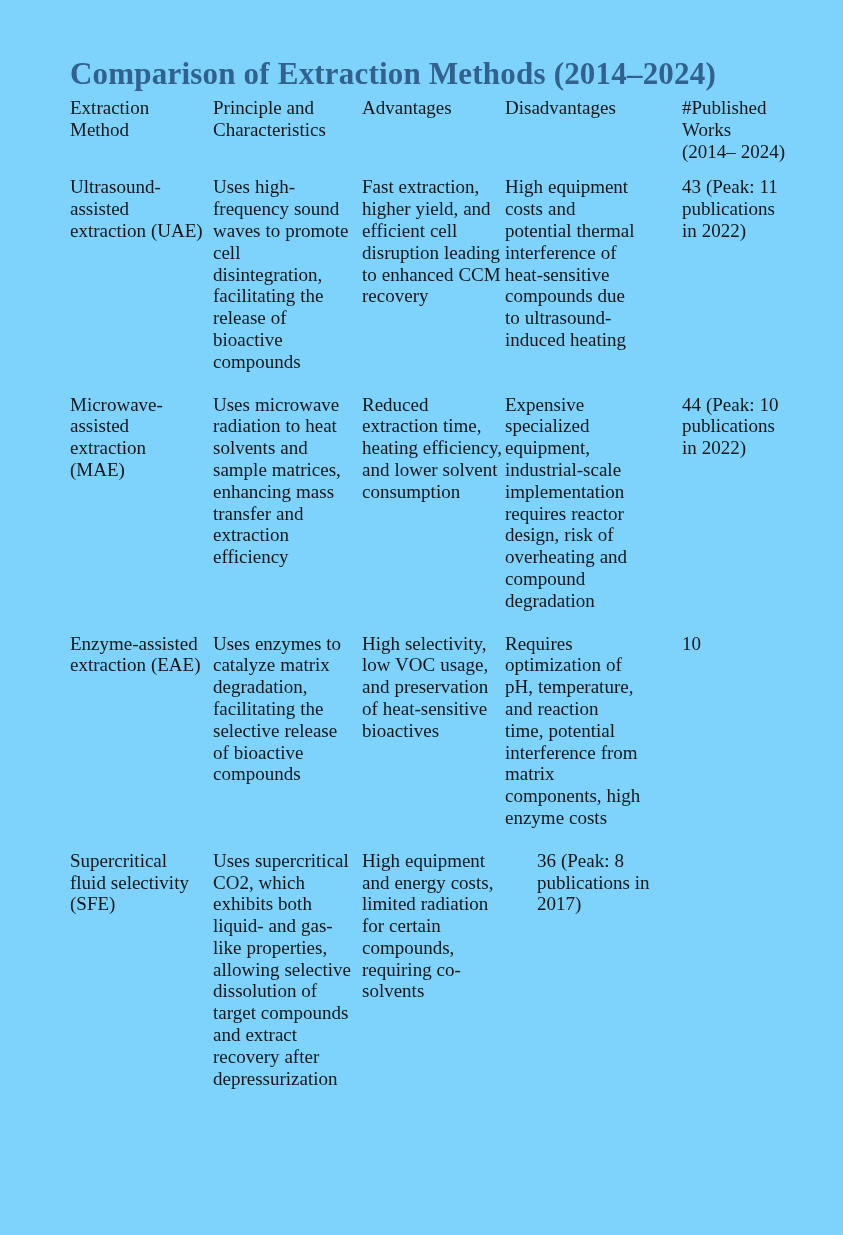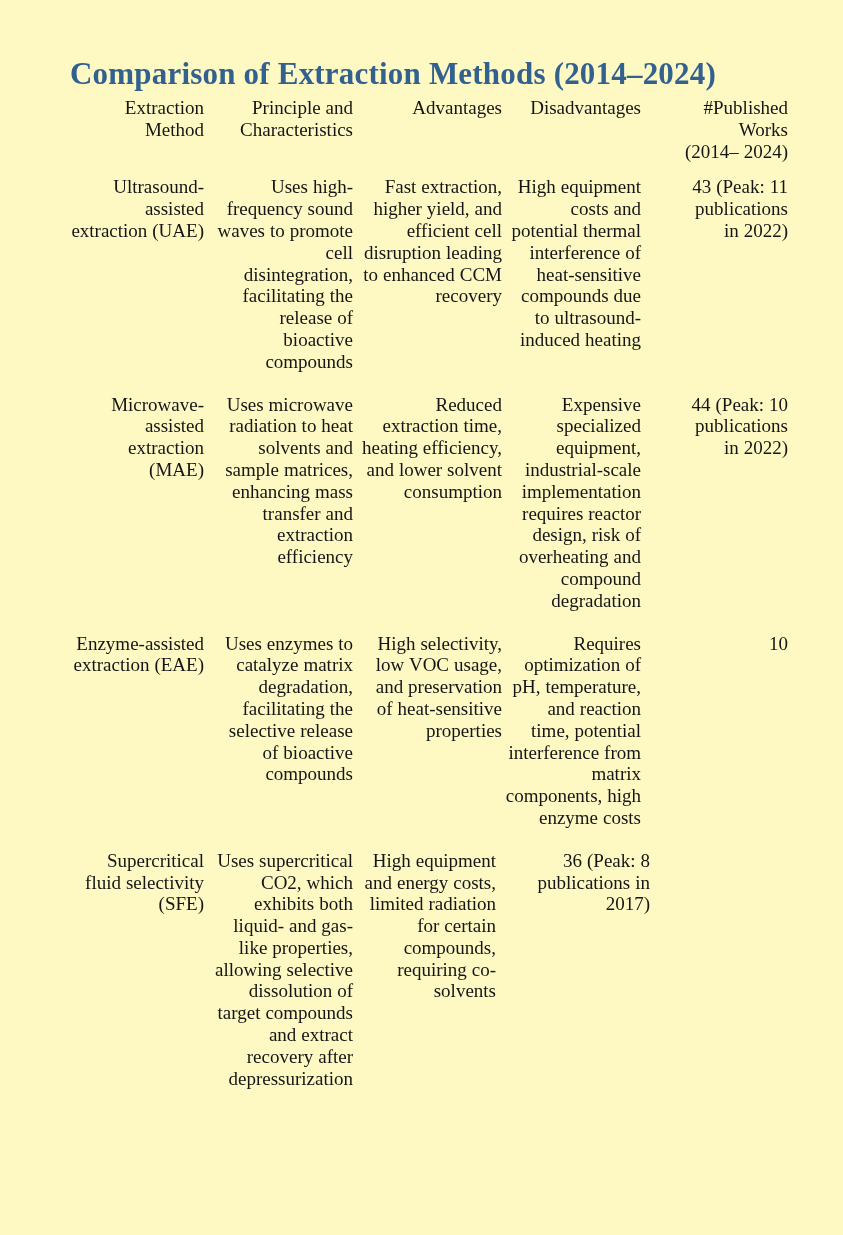--- a/index.html
+++ b/index.html
@@ -5,21 +5,21 @@
   * { margin: 0; padding: 0; box-sizing: border-box; }
   html, body {
     width: 843px;
     background: #ffffff;
     font-family: "Liberation Serif", "DejaVu Serif", serif;
     color: #151515;
   }
   .page {
     width: 843px;
     height: 1235px;
-    background: #fef9c3;
+    background: #7dd3fc;
     padding: 56px 55px 0 70px;
     overflow: hidden;
   }
   .doc-title {
     font-family: "Liberation Serif", "DejaVu Serif", serif;
     font-size: 31px;
     font-weight: bold;
     color: #33618f;
     letter-spacing: 0.2px;
     margin-bottom: 5px;
@@ -30,21 +30,20 @@
     grid-template-columns: 143px 149px 143px 145px 138px;
     align-items: start;
   }
   .tgrid.header-row { margin-bottom: 14px; }
   .tgrid.body-row   { margin-bottom: 21px; }
   .cell {
     font-size: 19px;
     line-height: 21.8px;
     padding-right: 9px;
     word-spacing: 0.2px;
-    text-align: right;
   }
   .cell.c3 { padding-right: 3px; }
   .cell.c5 { padding-right: 0; margin-left: 32px; }
 </style>
 </head>
 <body>
 
 <div class="page">
 
   <h1 class="doc-title">Comparison of Extraction Methods (2014–2024)</h1>
@@ -69,21 +68,21 @@
     <div class="cell c1">Microwave-assisted extraction (MAE)</div>
     <div class="cell c2">Uses microwave radiation to heat solvents and sample matrices, enhancing mass transfer and extraction efficiency</div>
     <div class="cell c3">Reduced extraction time, heating efficiency, and lower solvent consumption</div>
     <div class="cell c4">Expensive specialized equipment, industrial-scale implementation requires reactor design, risk of overheating and compound degradation</div>
     <div class="cell c5">44 (Peak: 10 publications in 2022)</div>
   </div>
 
   <div class="tgrid body-row">
     <div class="cell c1">Enzyme-assisted extraction (EAE)</div>
     <div class="cell c2">Uses enzymes to catalyze matrix degradation, facilitating the selective release of bioactive compounds</div>
-    <div class="cell c3">High selectivity, low VOC usage, and preservation of heat-sensitive properties</div>
+    <div class="cell c3">High selectivity, low VOC usage, and preservation of heat-sensitive bioactives</div>
     <div class="cell c4">Requires optimization of pH, temperature, and reaction time, potential interference from matrix components, high enzyme costs</div>
     <div class="cell c5">10</div>
   </div>
 
   <div class="tgrid body-row">
     <div class="cell c1">Supercritical fluid selectivity (SFE)</div>
     <div class="cell c2">Uses supercritical CO2, which exhibits both liquid- and gas-like properties, allowing selective dissolution of target compounds and extract recovery after depressurization</div>
     <div class="cell c4">High equipment and energy costs, limited radiation for certain compounds, requiring co-solvents</div>
     <div class="cell c5">36 (Peak: 8 publications in 2017)</div>
   </div>

